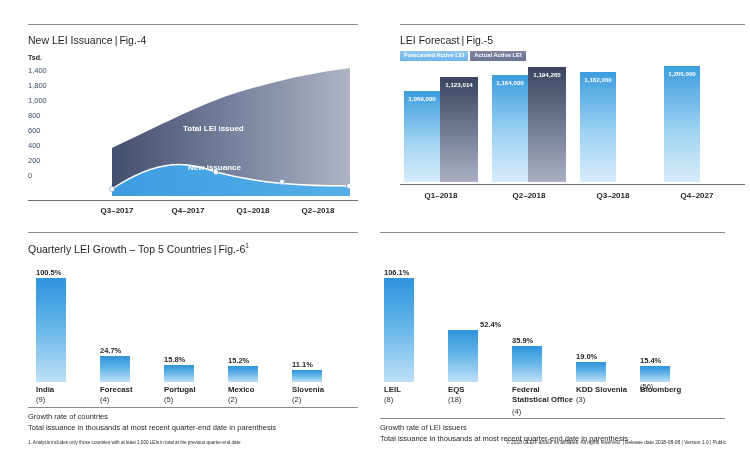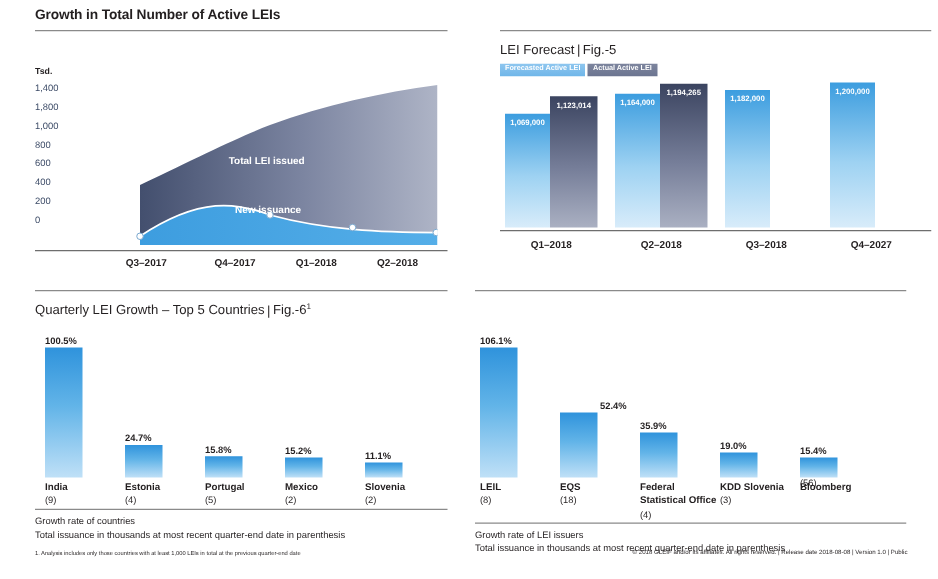--- a/index.html
+++ b/index.html
@@ -121,24 +121,26 @@
   .copyright {
     position: absolute; right: 24px; top: 440px;
     font-size: 4.9px; color: #231f20; white-space: nowrap; text-align: right;
   }
 </style>
 </head>
 <body>
 
 <div class="page">
 
-  <div class="main-title">Growth in Total Number of Active LEIs</div>
 
   <div class="panel panel-tl">
     <div class="rule-top"></div>
+    <div class="panel-title">
+      <span>New LEI Issuance</span><span class="sep">|</span><span>Fig.-4</span>
+    </div>
 
     <div class="axis-unit">Tsd.</div>
 
     <div class="ytick" style="top:42px">1,400</div>
     <div class="ytick" style="top:57px">1,800</div>
     <div class="ytick" style="top:72px">1,000</div>
     <div class="ytick" style="top:87px">800</div>
     <div class="ytick" style="top:102px">600</div>
     <div class="ytick" style="top:117px">400</div>
     <div class="ytick" style="top:132px">200</div>
@@ -237,21 +239,21 @@
       <div class="col" style="left:264px; width:30px; height:12px;"></div>
     </div>
 
     <div class="col-value" style="left:8px;   top:36px;">100.5%</div>
     <div class="col-value" style="left:72px;  top:114px;">24.7%</div>
     <div class="col-value" style="left:136px; top:123px;">15.8%</div>
     <div class="col-value" style="left:200px; top:124px;">15.2%</div>
     <div class="col-value" style="left:264px; top:128px;">11.1%</div>
 
     <div class="cat-label" style="left:8px;   top:153px;">India</div>
-    <div class="cat-label" style="left:72px;  top:153px;">Estonia</div>
+    <div class="cat-label" style="left:72px;  top:153px;">Forecast</div>
     <div class="cat-label" style="left:136px; top:153px;">Portugal</div>
     <div class="cat-label" style="left:200px; top:153px;">Mexico</div>
     <div class="cat-label" style="left:264px; top:153px;">Slovenia</div>
 
     <div class="cat-sub" style="left:8px;   top:163px;">(9)</div>
     <div class="cat-sub" style="left:72px;  top:163px;">(4)</div>
     <div class="cat-sub" style="left:136px; top:163px;">(5)</div>
     <div class="cat-sub" style="left:200px; top:163px;">(2)</div>
     <div class="cat-sub" style="left:264px; top:163px;">(2)</div>
 

